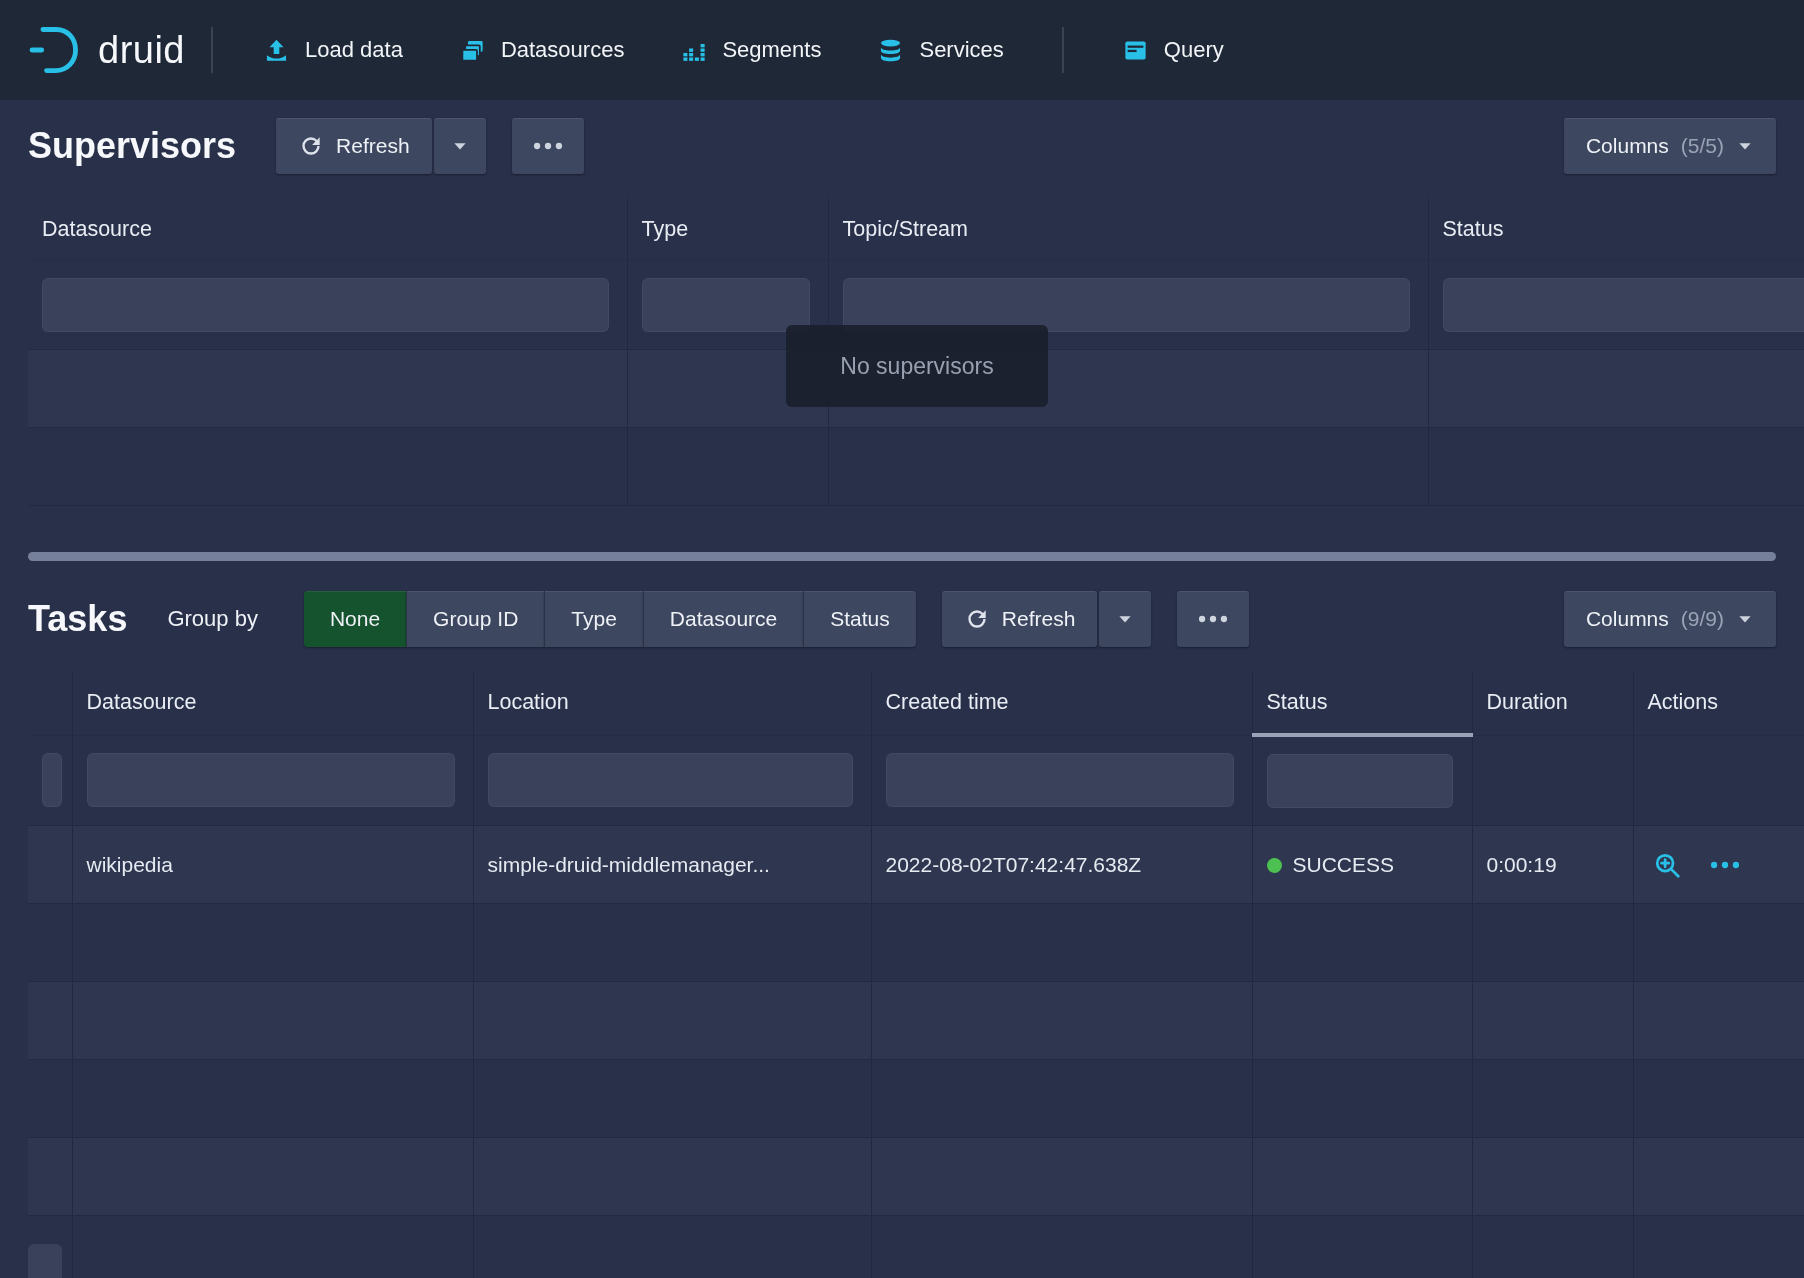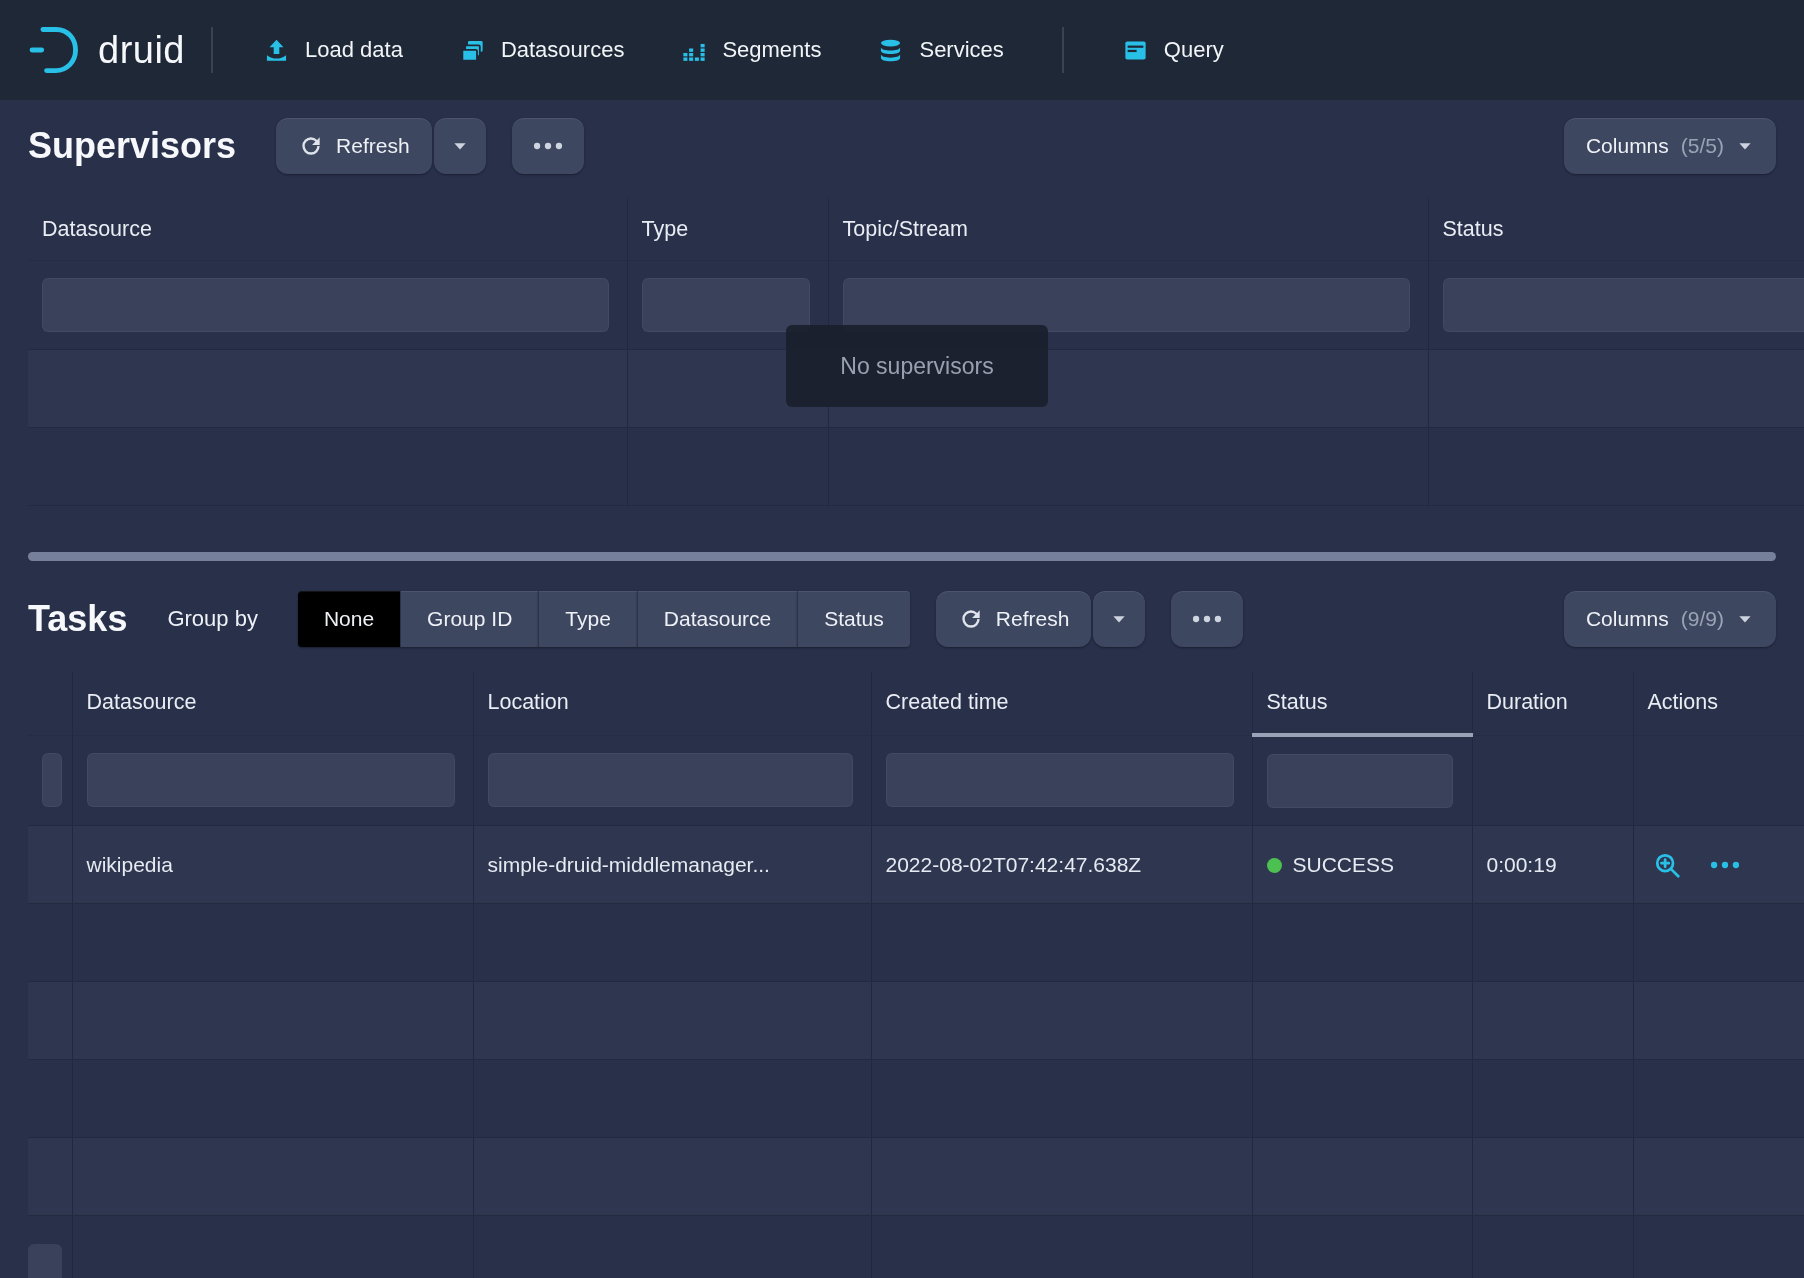--- a/index.html
+++ b/index.html
@@ -17,37 +17,37 @@
   .nav-items{display:flex;align-items:center;gap:8px}
   .nav-item{display:flex;align-items:center;gap:15px;padding:15px 24px;border-radius:14px;font-size:22px;color:#f2f5f8;cursor:pointer;white-space:nowrap}
   .nav-item.active{background:#414c69}
   .nav-item svg{width:27px;height:27px;flex:none}
   
   .section{padding-left:28px;position:relative}
   .toolbar{display:flex;align-items:center;margin-top:18px;padding-right:28px}
   .toolbar.tasks-bar{margin-top:30px}
   .page-title{font-size:36px;font-weight:700;margin:0 40px 0 0;color:#f6f8fb}
   .btn{
-    height:56px;background:#3e4760;border:none;border-radius:12px;color:#eef1f6;
+    height:56px;background:#3e4760;border:none;border-radius:3px;color:#eef1f6;
     font-size:21px;display:inline-flex;align-items:center;gap:12px;padding:0 22px;
     box-shadow:inset 0 1px 0 rgba(255,255,255,.08),0 1px 2px rgba(0,0,0,.35);
     cursor:pointer;font-family:inherit;white-space:nowrap
   }
   .btn .muted{color:#9aa3b5}
   .btn-group{display:inline-flex;gap:2px}
   .btn-caret{padding:0 17px}
   .more-btn{padding:0 19px;margin-left:26px;color:#cfd5df}
   .spacer{flex:1}
-  .group-label{font-size:22px;margin:0 18px 0 0;color:#eef1f6}
+  .group-label{font-size:22px;margin:0 24px 0 0;color:#eef1f6}
   .seg-group{display:inline-flex;margin-left:22px}
   .seg-group .btn{border-radius:0;padding:0 26px}
   .seg-group .btn + .btn{border-left:1px solid #2b3349}
   .seg-group .btn:first-child{border-radius:4px 0 0 4px}
   .seg-group .btn:last-child{border-radius:0 4px 4px 0}
-  .seg-group .btn.active{background:#000000}
+  .seg-group .btn.active{background:#14532d}
   .refresh-offset{margin-left:26px}
   
   table.data-table{border-collapse:collapse;table-layout:fixed;width:1776px;margin:24px 0 0 0}
   .tasks-table{margin-top:30px}
   th,td{border-right:1px solid #202941;padding:0 0 0 14px;text-align:left;font-weight:400;overflow:hidden;white-space:nowrap}
   th:last-child,td:last-child{border-right:none}
   th{height:62px;font-size:21.5px;color:#e9edf3;border-bottom:1px solid #242d47;cursor:pointer}
   th.sorted{border-bottom:4px solid #99a2b6}
   td{font-size:21px;color:#e6eaf1}
   .filter-row td{height:88px}

